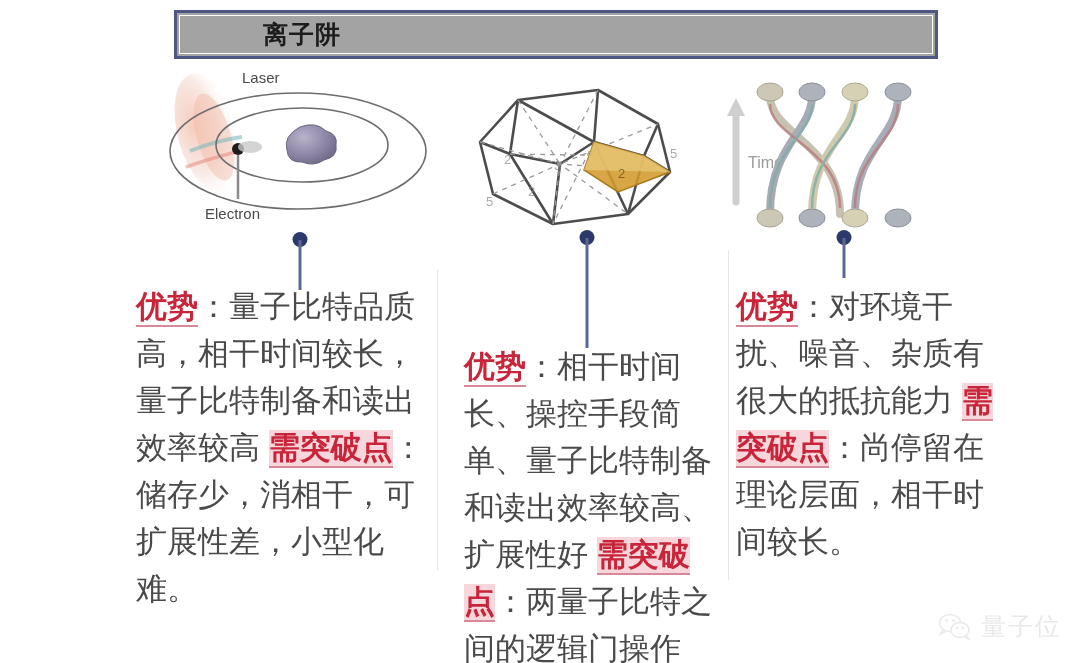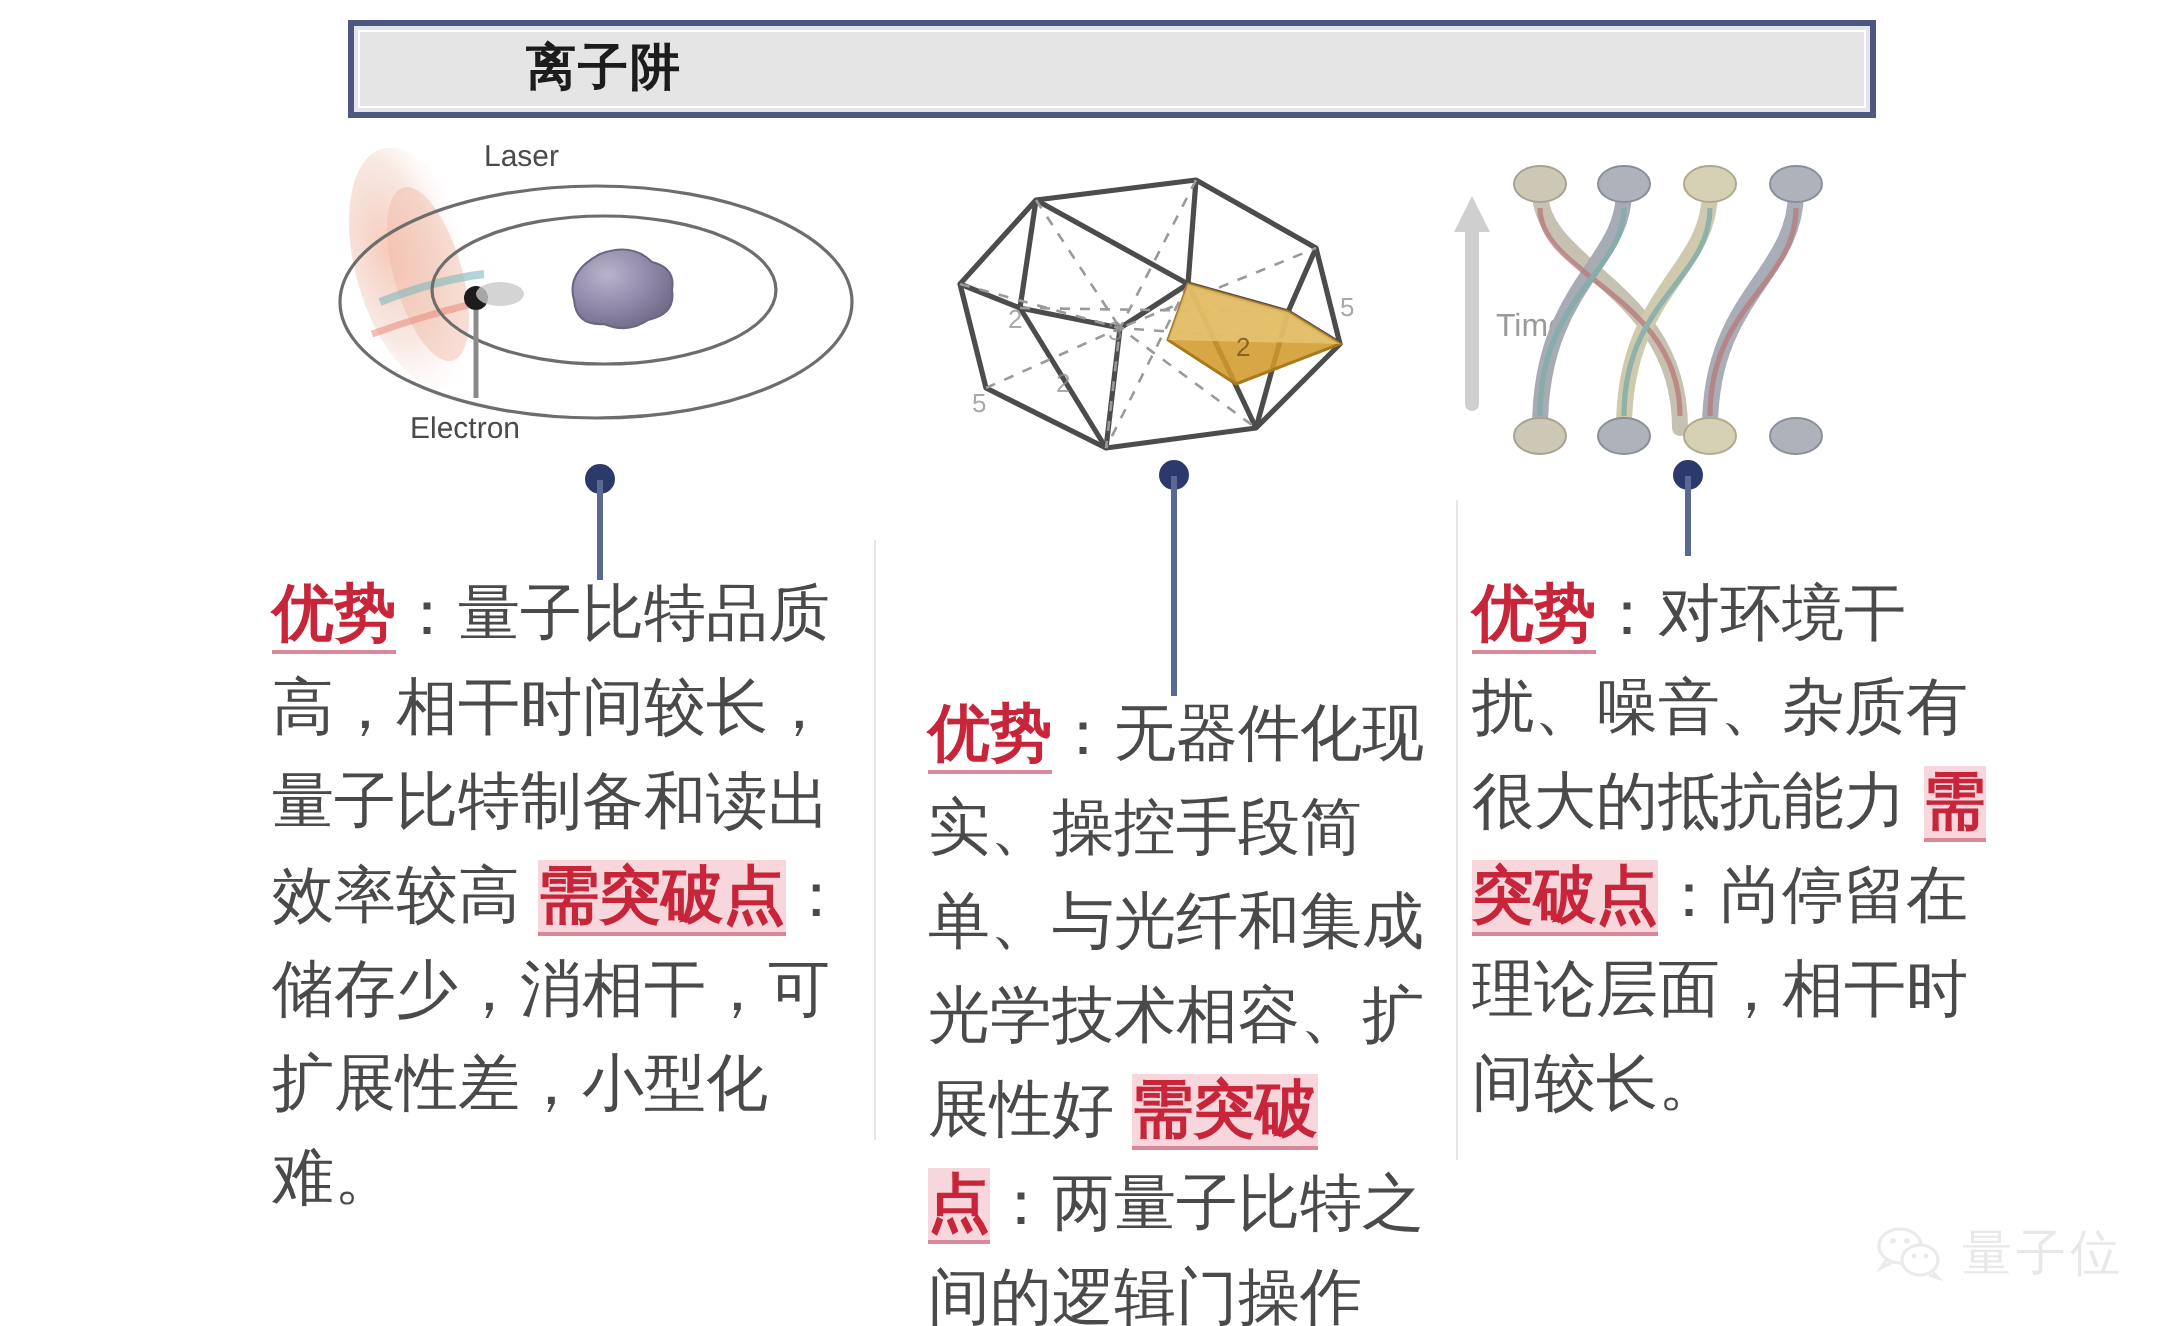--- a/index.html
+++ b/index.html
@@ -16,21 +16,21 @@
     color: #3a3a3a;
   }
 
   
   .header-bar {
     position: absolute;
     left: 174px;
     top: 10px;
     width: 764px;
     height: 49px;
-    background: #e5e5e5;
+    background: #a3a3a3;
     border: 3px solid #4e5781;
     box-sizing: border-box;
     display: flex;
     align-items: center;
   }
   .header-bar::after {
     content: "";
     position: absolute;
     left: 2px;
     right: 2px;
@@ -274,21 +274,21 @@
   <div class="dot"></div>
   <div class="stem" style="height:40px;"></div>
 </div>
 
 <div class="textblock" style="left:136px; top:283px; width:300px;">
   <span class="tag">优势</span><span>：</span><span>量子比特品质高，相干时间较长，量子比特制备和读出效率较高</span>
   <span class="tag hl">需突破点</span><span>：</span><span>储存少，消相干，可扩展性差，小型化难。</span>
 </div>
 
 <div class="textblock" style="left:464px; top:343px; width:250px;">
-  <span class="tag">优势</span><span>：</span><span>无器件化现实、操控手段简单、与光纤和集成光学技术相容、扩展性好</span>
+  <span class="tag">优势</span><span>：</span><span>相干时间长、操控手段简单、量子比特制备和读出效率较高、扩展性好</span>
   <span class="tag hl">需突破点</span><span>：</span><span>两量子比特之间的逻辑门操作难。</span>
 </div>
 
 <div class="textblock" style="left:736px; top:283px; width:262px;">
   <span class="tag">优势</span><span>：</span><span>对环境干扰、噪音、杂质有很大的抵抗能力</span>
   <span class="tag hl">需突破点</span><span>：</span><span>尚停留在理论层面，相干时间较长。</span>
 </div>
 
 <div class="watermark">
   <svg width="36" height="30" viewBox="0 0 36 30">

